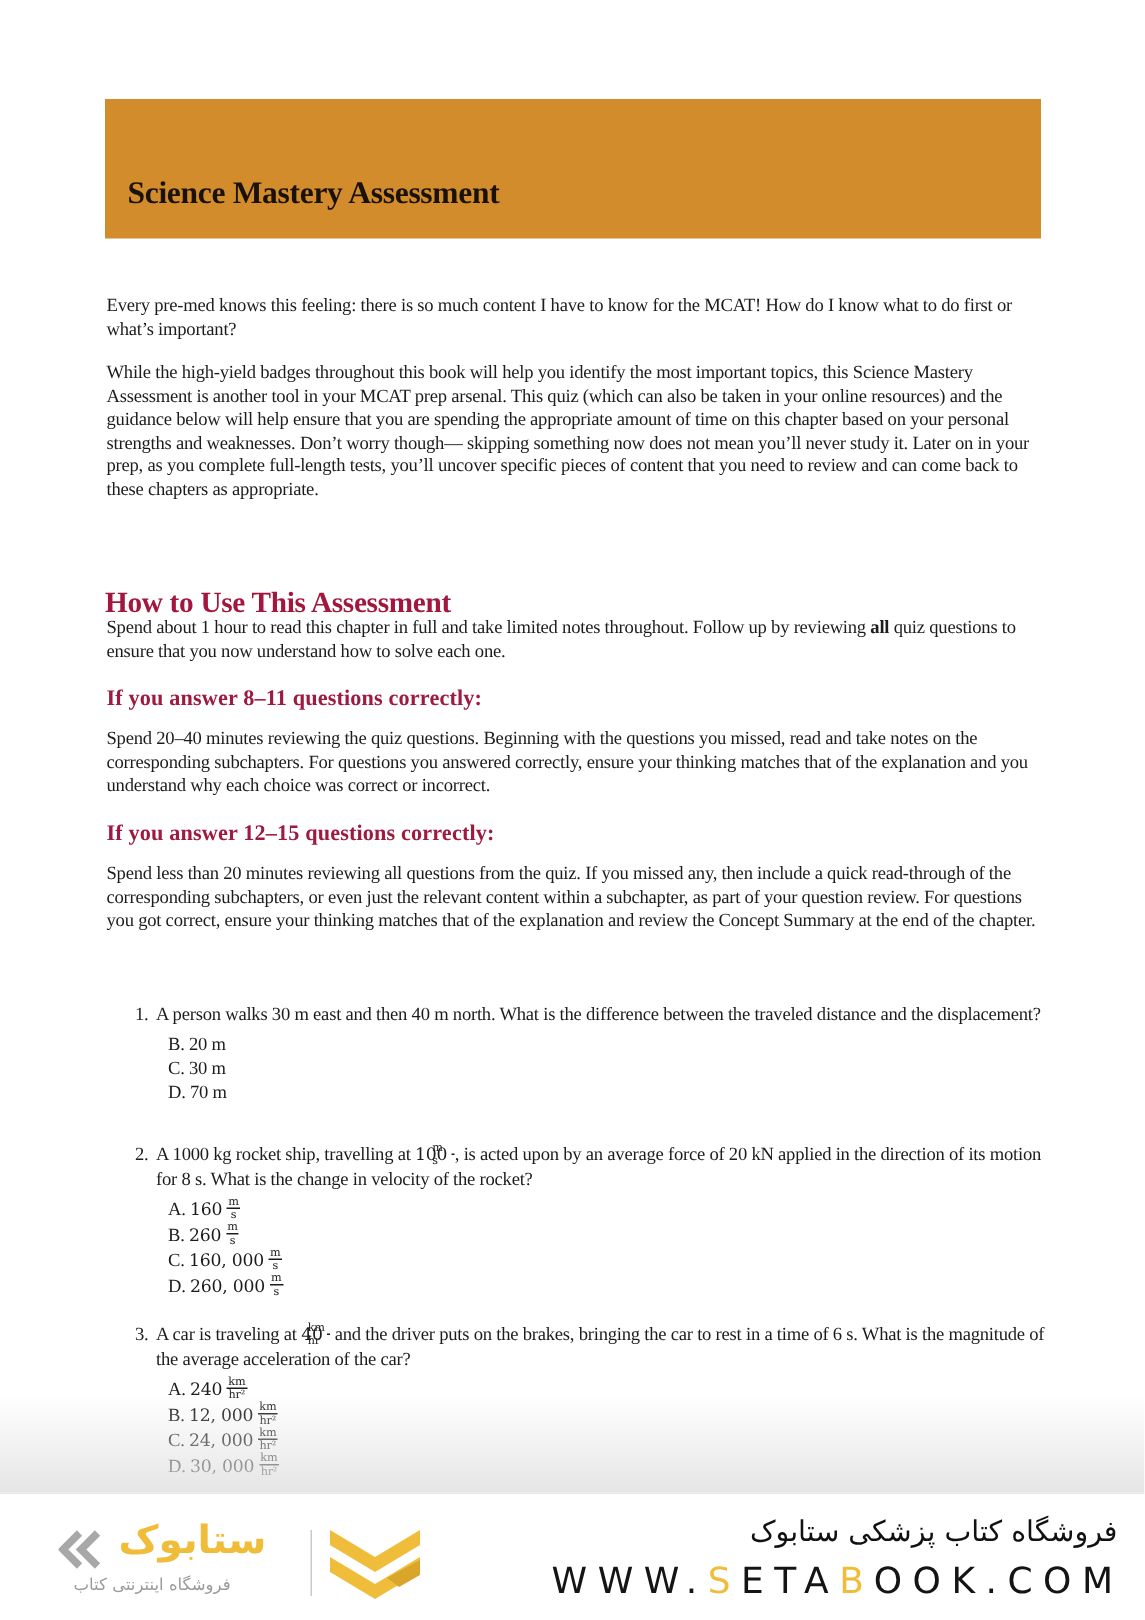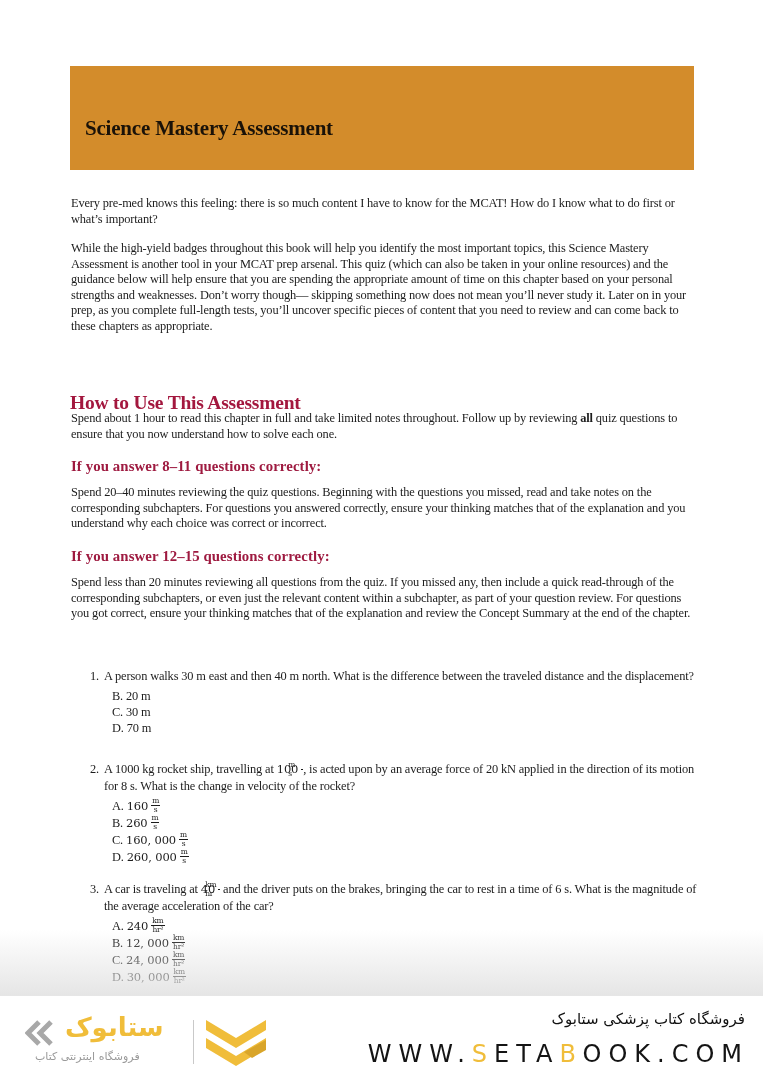--- a/index.html
+++ b/index.html
@@ -2,21 +2,21 @@
 <html><head>
   <meta charset="utf-8">
   <style>
     * { margin: 0; padding: 0; box-sizing: border-box; }
     html, body { width: 763px; height: 1080px; background: #ffffff; overflow: hidden; }
     body { position: relative; font-family: "Liberation Serif", serif; color: #1a1a1a; }
 
     .page { position: absolute; left: 0; top: 0; width: 763px; height: 995px; background: #ffffff; }
 
     .banner {
-      position: absolute; left: 70px; top: 66px; width: 624px; height: 104px;
+      position: absolute; left: 70px; top: 66px; width: 624px; height: 93px;
       background: #d38c2b;
     }
     .banner-title {
       position: absolute; left: 15px; top: 50px;
       font-family: "Liberation Serif", serif; font-weight: bold;
       font-size: 21px; color: #1a1208; letter-spacing: -0.2px;
     }
 
     .text-block {
       position: absolute; left: 71px; width: 620px;
@@ -50,28 +50,28 @@
     .shadow-fade {
       position: absolute; left: 0; top: 930px; width: 763px; height: 65px;
       background: linear-gradient(to bottom, rgba(255,255,255,0) 0%, rgba(225,225,225,0.85) 100%);
       pointer-events: none;
     }
 
     .footer {
       position: absolute; left: 0; top: 995px; width: 763px; height: 85px; background: #ffffff;
       border-top: 1px solid #e6e6e6;
     }
-    .logo-area { position: absolute; left: 21px; top: 10px; width: 260px; height: 70px; }
+    .logo-area { position: absolute; left: 35px; top: 10px; width: 260px; height: 70px; }
     .logo-chevrons { position: absolute; left: 4px; top: 14px; }
     .logo-word { position: absolute; left: 44px; top: 6px; font-family: "DejaVu Sans", sans-serif; font-weight: bold; font-size: 26px; color: #f0bd3a; letter-spacing: -1px; }
     .logo-sub { position: absolute; left: 14px; top: 44px; font-family: "DejaVu Sans", sans-serif; font-size: 11px; color: #9a9a9a; direction: rtl; }
     .logo-divider { position: absolute; left: 172px; top: 14px; width: 1px; height: 44px; background: #c9c9c9; }
     .logo-mark { position: absolute; left: 183px; top: 10px; }
 
-    .shop-title { position: absolute; right: 18px; top: 14px; font-family: "DejaVu Sans", sans-serif; font-size: 15px; color: #111; direction: rtl; margin-left: 27px; }
+    .shop-title { position: absolute; right: 18px; top: 14px; font-family: "DejaVu Sans", sans-serif; font-size: 19px; color: #111; direction: rtl; margin-left: 27px; }
     .shop-url { position: absolute; right: 14px; top: 44px; font-family: "DejaVu Sans", sans-serif; font-size: 24px; letter-spacing: 7px; color: #141414; }
     .shop-url .accent { color: #f0bd3a; }
   </style>
 </head>
 <body>
 
 <div class="page">
 
   <div class="banner">
     <div class="banner-title">Science Mastery Assessment</div>

